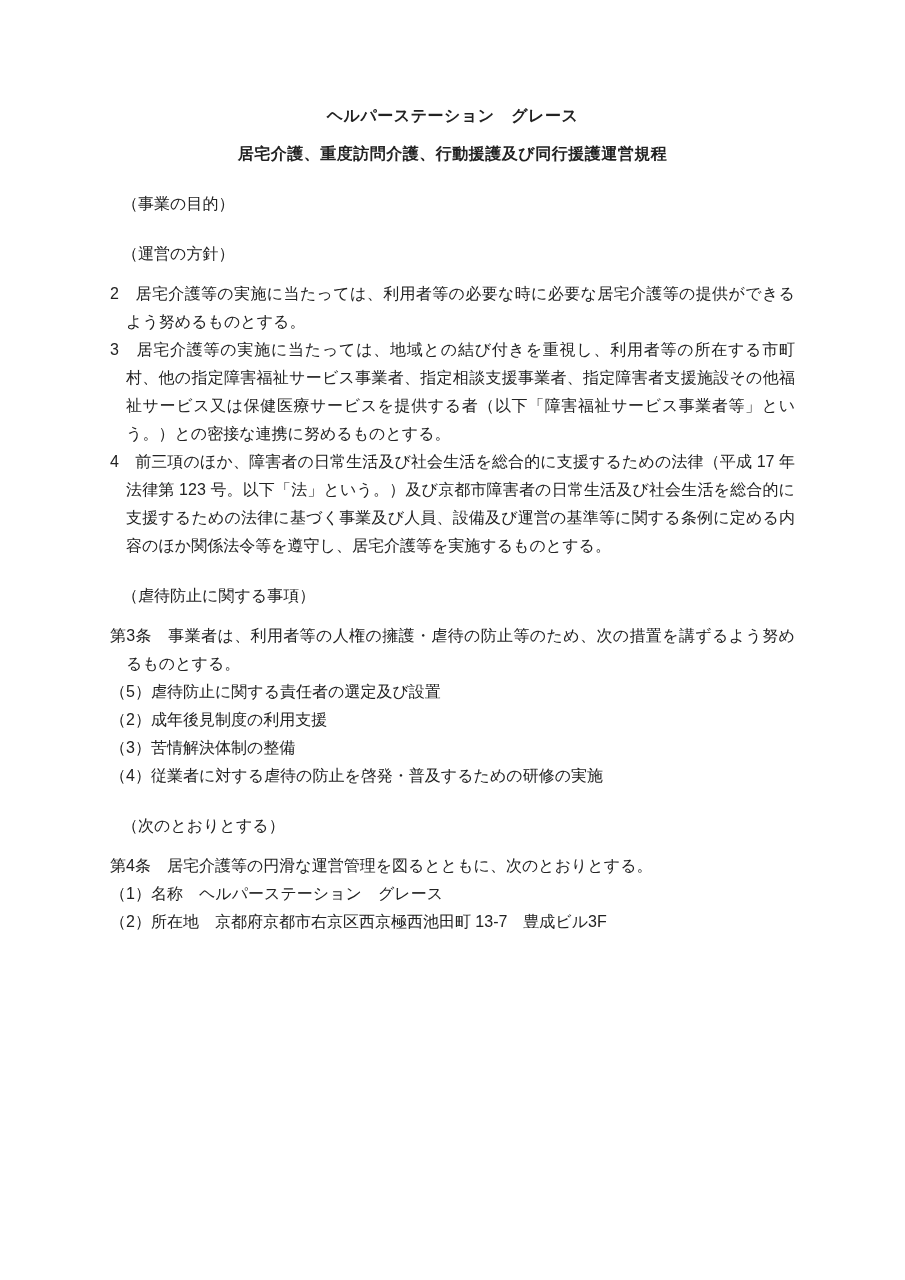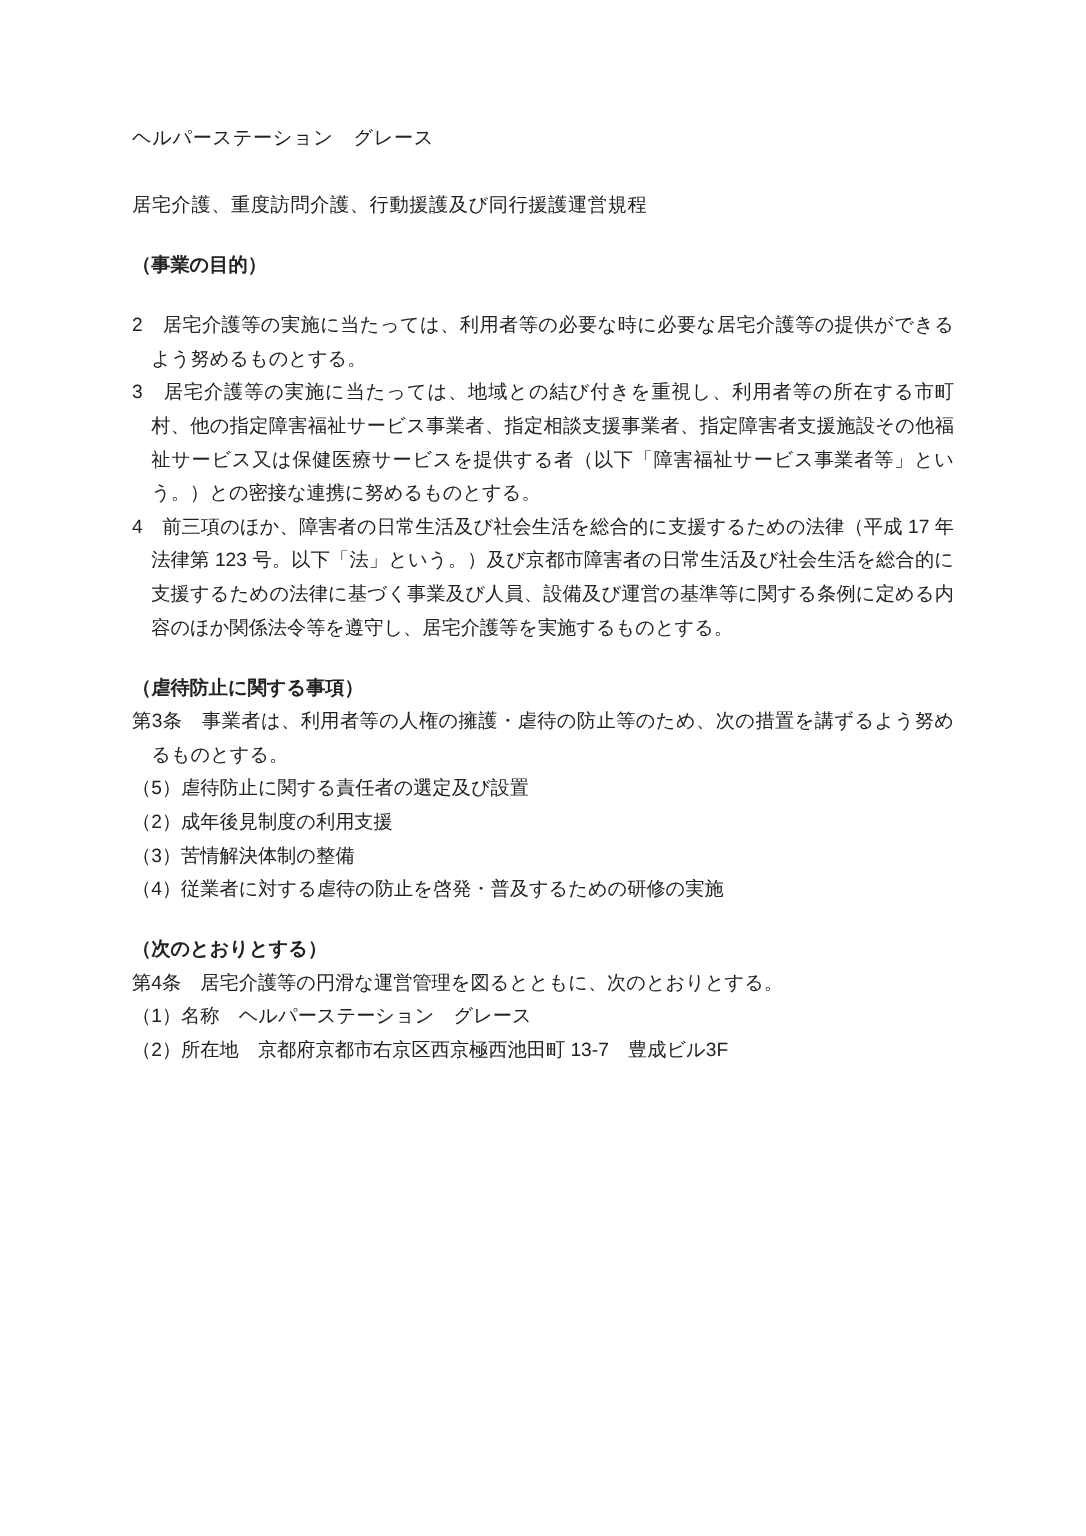--- a/index.html
+++ b/index.html
@@ -16,37 +16,39 @@
     font-size: 16px;
   }
   .page {
     box-sizing: border-box;
     width: 905px;
     height: 1280px;
     padding: 102px 110px 40px 110px;
     background: #ffffff;
   }
   .title-block {
+    text-align: center;
+    font-weight: bold;
   }
   .doc-title {
     line-height: 28px;
     letter-spacing: 0.5px;
   }
   .doc-subtitle {
     line-height: 28px;
-    margin-top: 28px;
+    margin-top: 10px;
     letter-spacing: 0.5px;
   }
   .section {
     margin-top: 22px;
   }
   .sec-heading {
-    margin: 0;
+    margin: 12px;
     font-size: 16px;
-    font-weight: bold;
+    font-weight: normal;
     line-height: 28px;
   }
   .para {
     margin: 0;
     line-height: 28px;
     text-align: justify;
     
     padding-left: 16px;
     text-indent: -16px;
   }
@@ -59,20 +61,21 @@
   <div class="title-block">
     <div class="doc-title">ヘルパーステーション　グレース</div>
     <div class="doc-subtitle">居宅介護、重度訪問介護、行動援護及び同行援護運営規程</div>
   </div>
 
   <div class="section">
     <h2 class="sec-heading">（事業の目的）</h2>
   </div>
 
   <div class="section">
+    <h2 class="sec-heading">（運営の方針）</h2>
     <p class="para">2　居宅介護等の実施に当たっては、利用者等の必要な時に必要な居宅介護等の提供ができるよう努めるものとする。</p>
     <p class="para">3　居宅介護等の実施に当たっては、地域との結び付きを重視し、利用者等の所在する市町村、他の指定障害福祉サービス事業者、指定相談支援事業者、指定障害者支援施設その他福祉サービス又は保健医療サービスを提供する者（以下「障害福祉サービス事業者等」という。）との密接な連携に努めるものとする。</p>
     <p class="para">4　前三項のほか、障害者の日常生活及び社会生活を総合的に支援するための法律（平成 17 年法律第 123 号。以下「法」という。）及び京都市障害者の日常生活及び社会生活を総合的に支援するための法律に基づく事業及び人員、設備及び運営の基準等に関する条例に定める内容のほか関係法令等を遵守し、居宅介護等を実施するものとする。</p>
   </div>
 
   <div class="section">
     <h2 class="sec-heading">（虐待防止に関する事項）</h2>
     <p class="para">第3条　事業者は、利用者等の人権の擁護・虐待の防止等のため、次の措置を講ずるよう努めるものとする。</p>
     <p class="para">（5）虐待防止に関する責任者の選定及び設置</p>
     <p class="para">（2）成年後見制度の利用支援</p>

